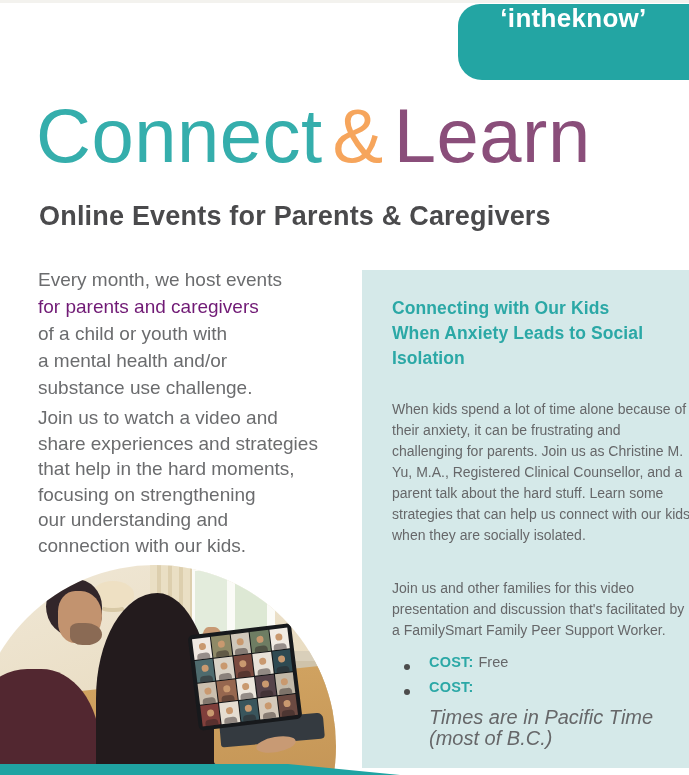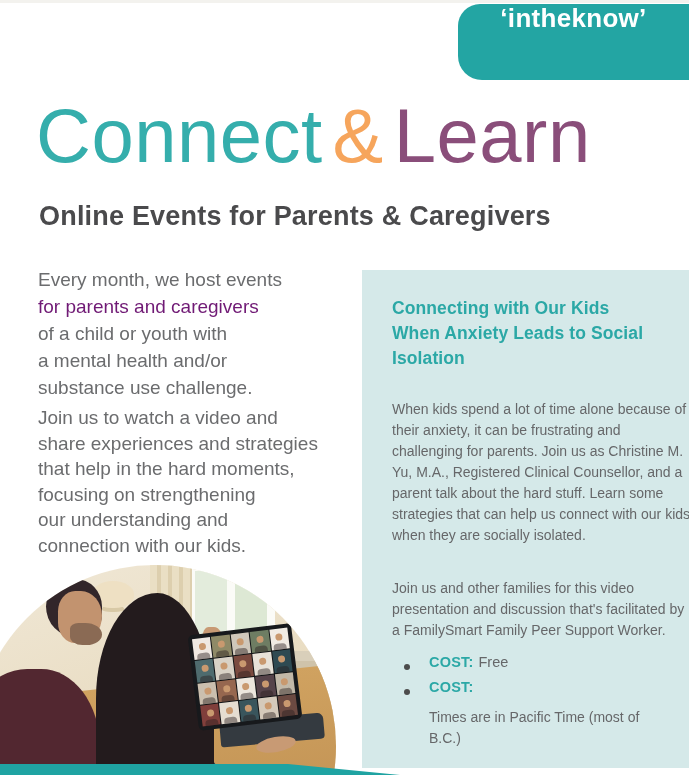--- a/index.html
+++ b/index.html
@@ -52,21 +52,21 @@
   .panel-p.first { margin-top:28px; }
   .panel-p.second { margin-top:32px; }
   .bullet-list { margin-top:13px; list-style:none; }
   .bullet-row { display:flex; align-items:baseline; min-height:25px; font-size:14.5px; }
   .dot {
     width:6px; height:6px; border-radius:50%; background:#4c4c4c;
     margin:0 19px 0 12px; align-self:center; flex:0 0 auto;
   }
   .b-label { color:#2ba8a6; font-weight:700; letter-spacing:.2px; }
   .b-value { margin-left:5px; color:#666769; }
-  .tz-note { margin:3px 0 0 37px; font-size:14px; line-height:21px; }
+  .tz-note { margin:3px 0 0 37px; font-size:20px; line-height:21px;font-style:italic; }
   .sub-list { margin:9px 0 0 46px; list-style:none; }
   .sub-row { display:flex; align-items:center; height:21px; font-size:14.5px; }
   .ring {
     width:7px; height:7px; border:1.4px solid #7c7c7c; border-radius:50%;
     margin-right:13px; flex:0 0 auto; background:transparent;
   }
 
   
   .photo {
     position:absolute; left:-26px; top:565px; width:362px; height:362px;

